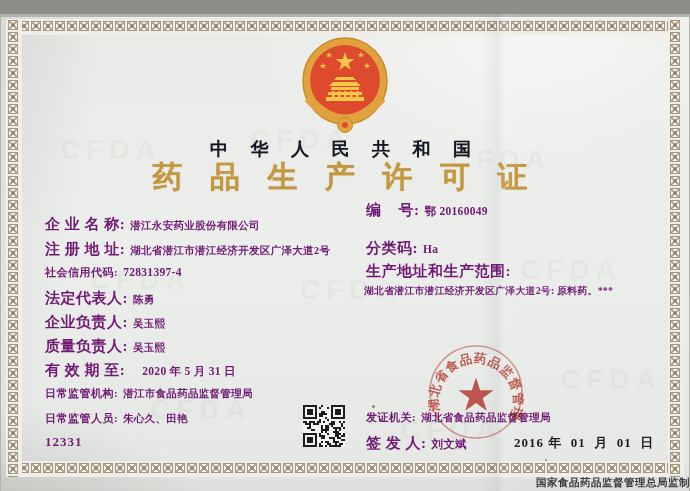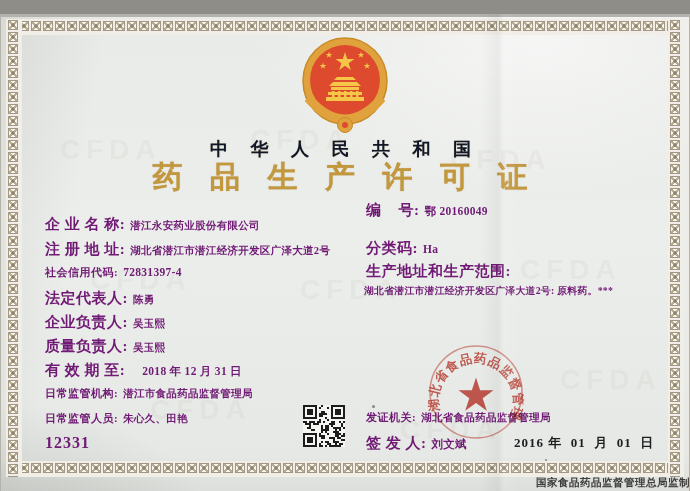--- a/index.html
+++ b/index.html
@@ -48,21 +48,21 @@
   .cert-title{
     position:absolute;left:0;top:143px;width:690px;text-align:center;
     font-size:30px;font-weight:bold;color:#c3973c;letter-spacing:10px;white-space:pre;
     text-shadow:0 0 1px rgba(160,115,40,.5);
   }
 
   .row{position:absolute;display:flex;align-items:baseline;gap:5px;color:#701a75;}
   .lbl{font-size:15px;font-weight:bold;white-space:pre;letter-spacing:.5px;}
   .val{font-size:10.5px;font-weight:bold;white-space:pre;letter-spacing:.3px;text-align:right;}
   .val-md{font-size:11.5px;}
-  .val-lg{font-size:16px;letter-spacing:1px;}
+  .val-lg{font-size:13px;letter-spacing:1px;}
   .gap{margin-left:12px;}
   .scope-row .val{font-size:9.8px;}
   .lbl-sm{font-size:11px;}
 
   .issue-date{position:absolute;left:514px;top:420px;font-size:13px;font-weight:bold;
               color:#1d1d1f;white-space:pre;letter-spacing:1px;}
 
   .footer{
     position:absolute;left:0;top:462px;width:690px;text-align:right;
     font-size:10.5px;font-weight:bold;color:#3c3c3a;letter-spacing:.5px;
@@ -344,21 +344,21 @@
   <div class="row" style="left:45px;top:299px">
     <span class="lbl">企业负责人:</span>
     <span class="val">吴玉熙</span>
   </div>
   <div class="row" style="left:45px;top:323px">
     <span class="lbl">质量负责人:</span>
     <span class="val">吴玉熙</span>
   </div>
   <div class="row" style="left:45px;top:347px">
     <span class="lbl">有 效 期 至:</span>
-    <span class="val val-md gap">2018 年 12 月 31 日</span>
+    <span class="val val-md gap">2020 年 5 月 31 日</span>
   </div>
   <div class="row" style="left:45px;top:372px">
     <span class="lbl lbl-sm">日常监管机构:</span>
     <span class="val">潜江市食品药品监督管理局</span>
   </div>
   <div class="row" style="left:45px;top:397px">
     <span class="lbl lbl-sm">日常监管人员:</span>
     <span class="val">朱心久、田艳</span>
   </div>
   <div class="row" style="left:45px;top:420px">

